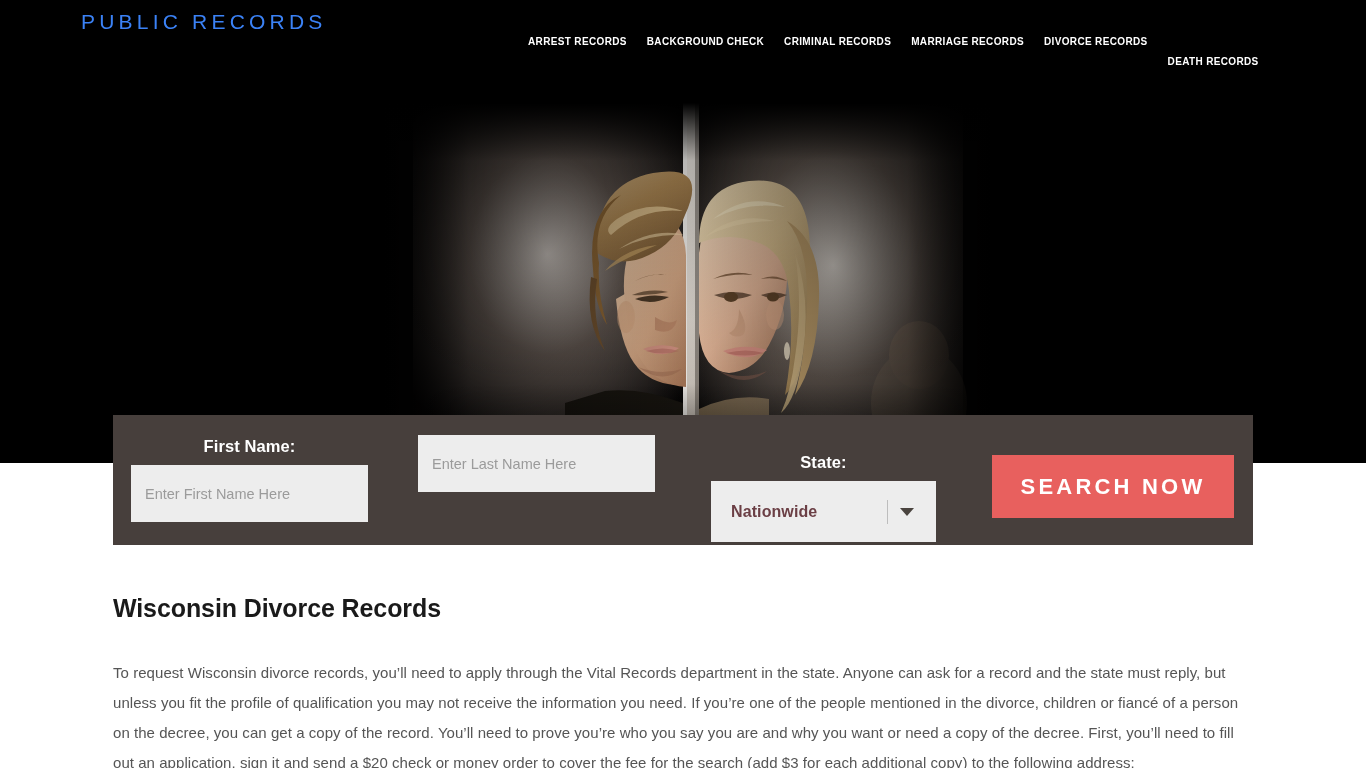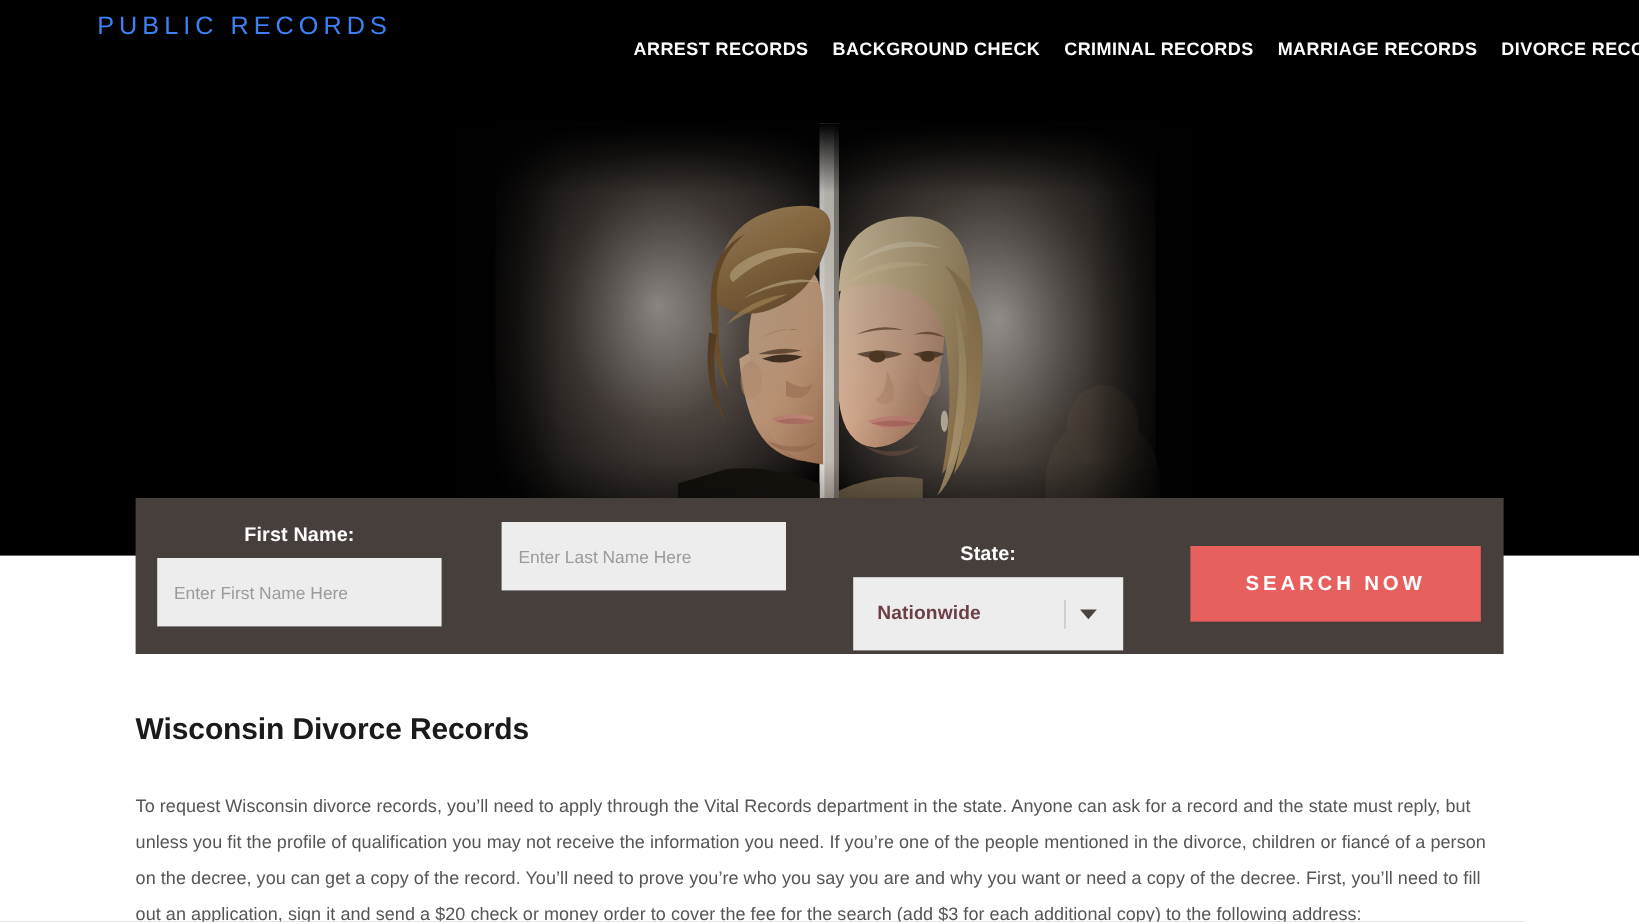--- a/index.html
+++ b/index.html
@@ -70,21 +70,21 @@
     position: absolute;
     left: 528px;
     top: 14px;
     display: flex;
     align-items: center;
     gap: 0;
     white-space: nowrap;
   }
   .nav-item {
     color: #ffffff;
-    font-size: 15px;
+    font-size: 10px;
     font-weight: bold;
     letter-spacing: 0.35px;
     text-decoration: none;
     padding: 0 10px;
     line-height: 15px;
     cursor: pointer;
   }
   .nav-item:first-child { padding-left: 0; }
   .nav-item:last-child { padding-right: 0; margin-top: 40px; }
 
@@ -166,21 +166,21 @@
     position: absolute;
     left: 879px;
     top: 40px;
     width: 242px;
     height: 63px;
     background: #E8605E;
     border: none;
     outline: none;
     color: #ffffff;
     font-family: "Liberation Sans", sans-serif;
-    font-size: 17px;
+    font-size: 22px;
     font-weight: bold;
     letter-spacing: 3.2px;
     cursor: pointer;
   }
 
   
   .article {
     position: absolute;
     left: 113px;
     top: 592px;

